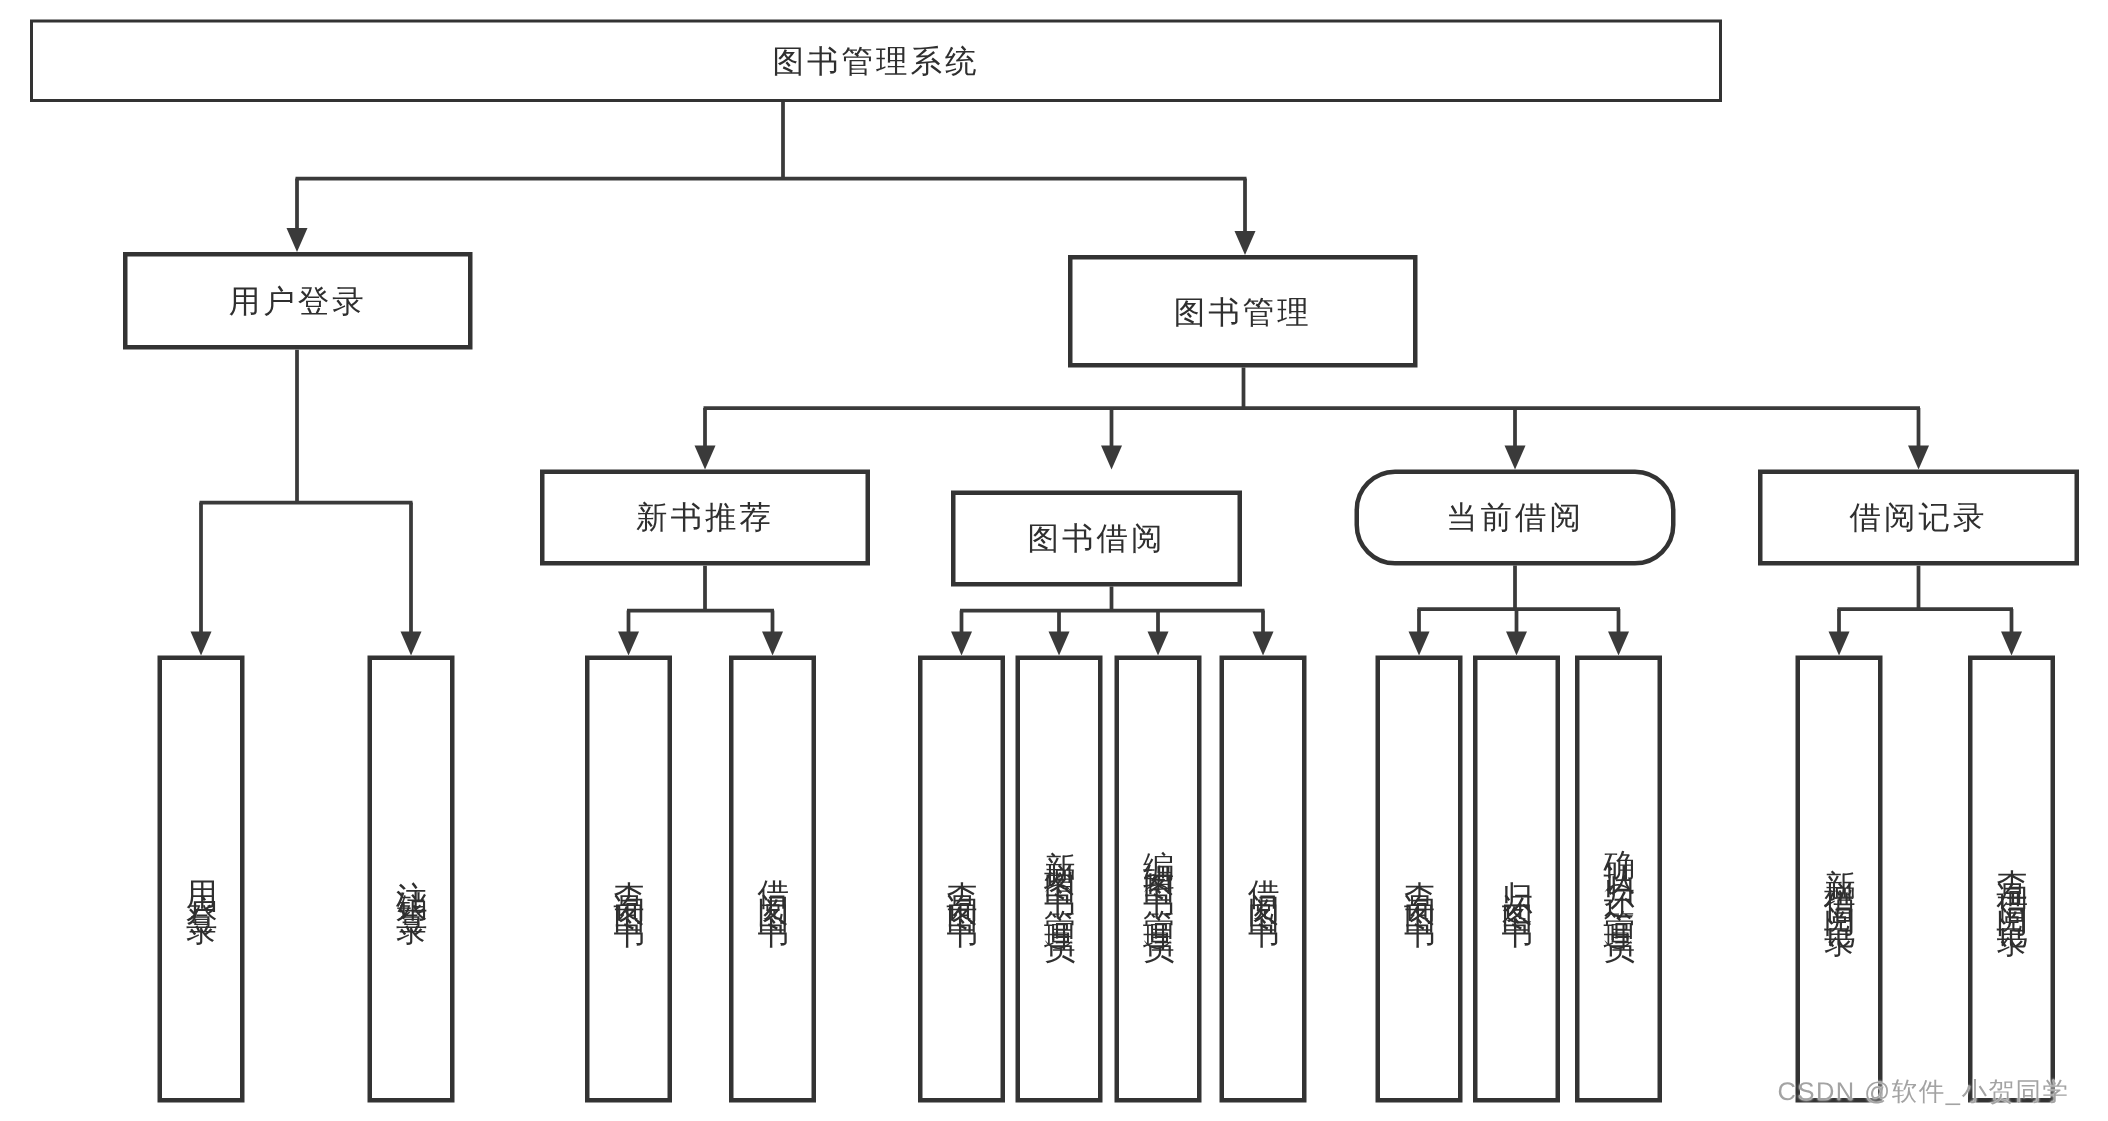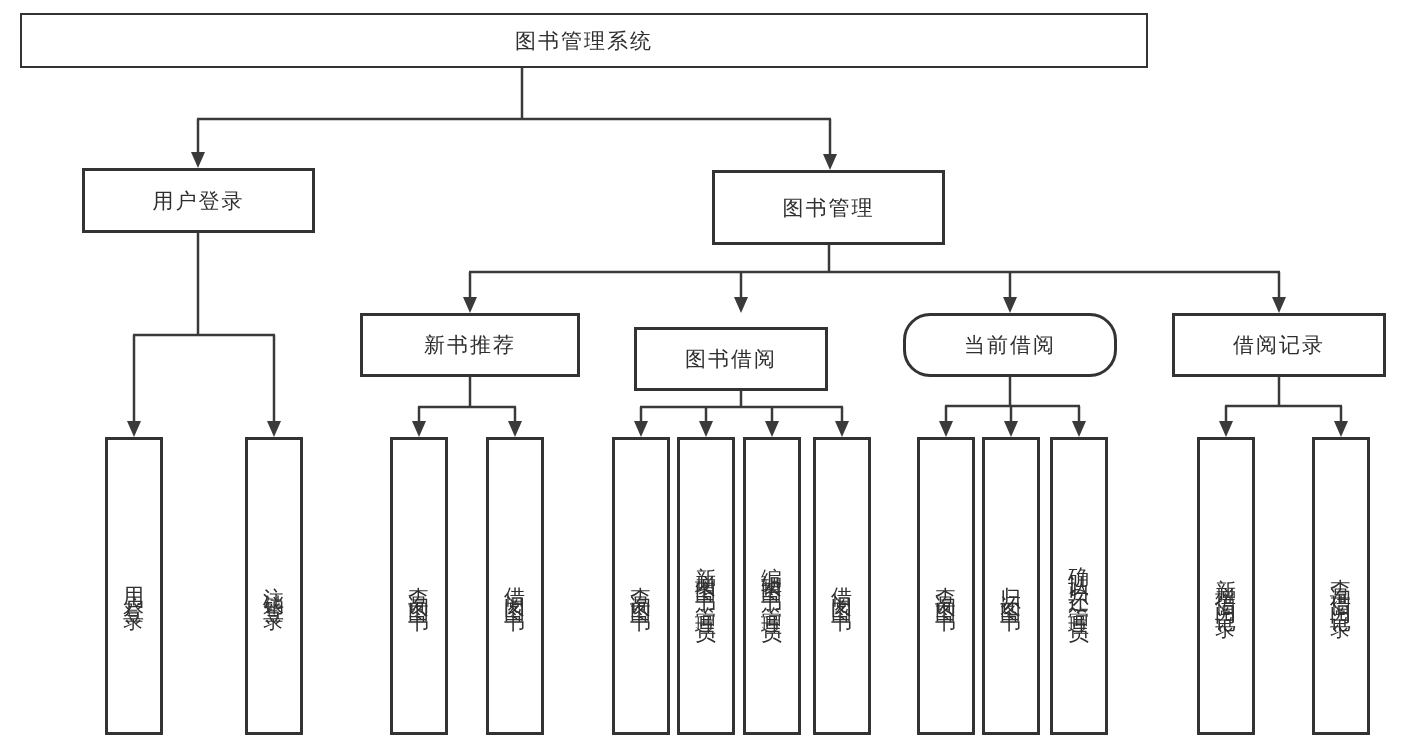--- a/index.html
+++ b/index.html
@@ -129,14 +129,15 @@
   <div class="node v" style="left:743px; top:437px; width:58px; height:298px;">编辑图书（管理员）</div>
   <div class="node v" style="left:813px; top:437px; width:58px; height:298px;">借阅图书</div>
 
   <div class="node v" style="left:917px; top:437px; width:58px; height:298px;">查询图书</div>
   <div class="node v" style="left:982px; top:437px; width:58px; height:298px;">归还图书</div>
   <div class="node v" style="left:1050px; top:437px; width:58px; height:298px;">确认归还（管理员）</div>
 
   <div class="node v" style="left:1197px; top:437px; width:58px; height:298px;">新增借阅记录</div>
   <div class="node v" style="left:1312px; top:437px; width:58px; height:298px;">查询借阅记录</div>
 
+  <div class="watermark">CSDN @软件_小贺同学</div>
 
 </div>
 
 </body></html>

